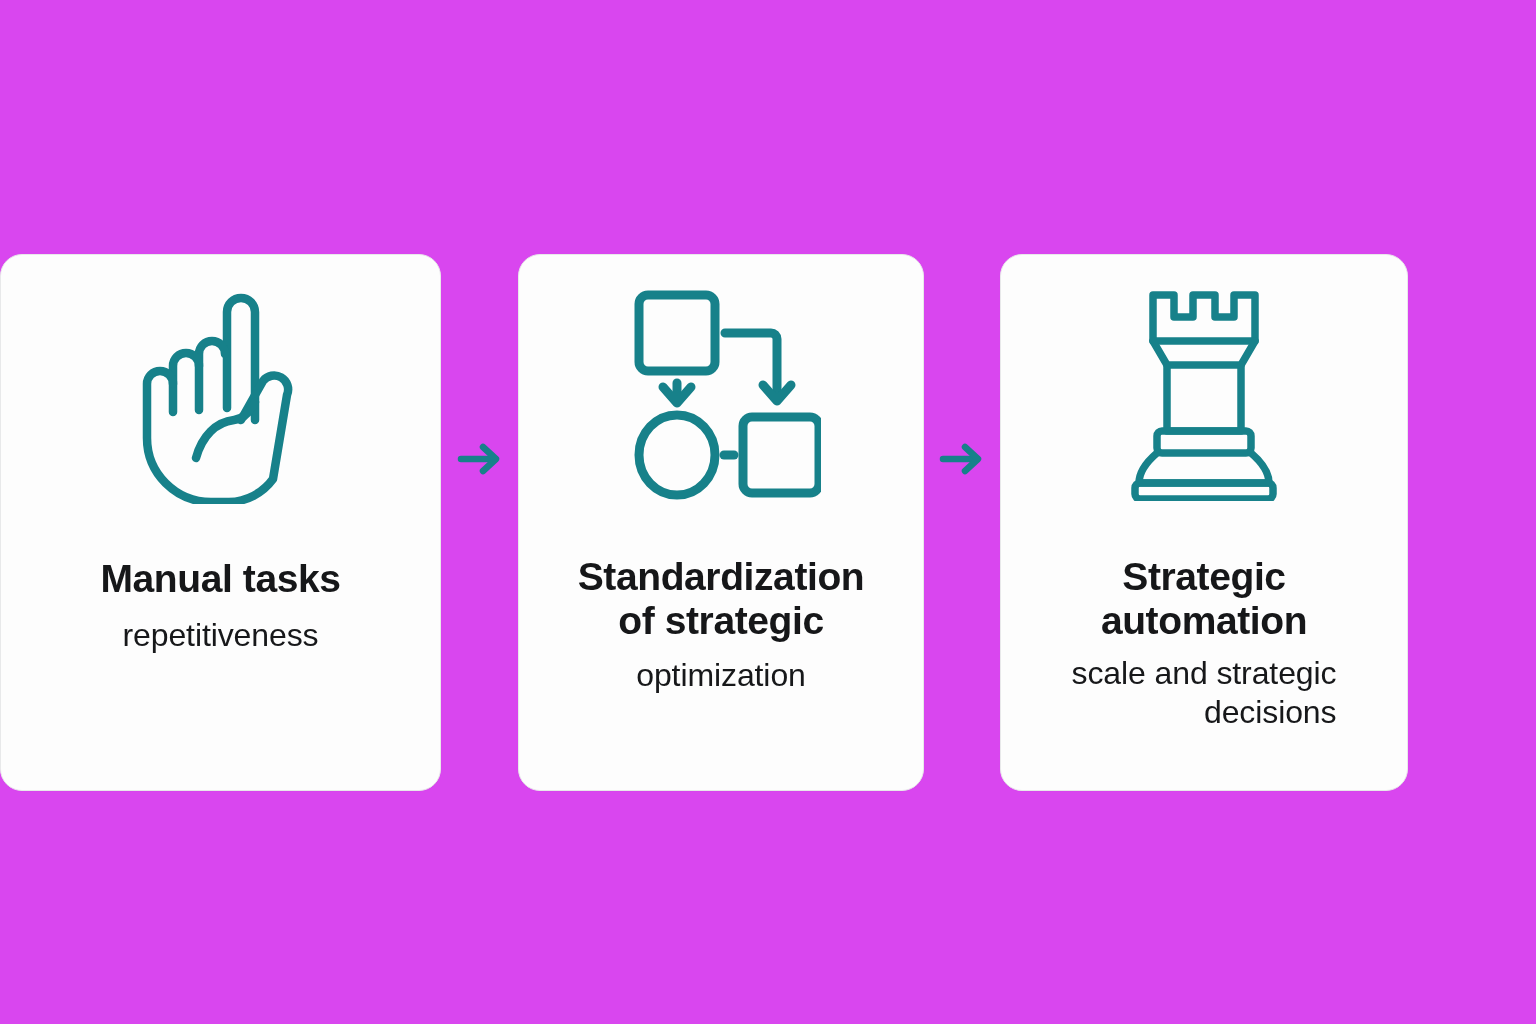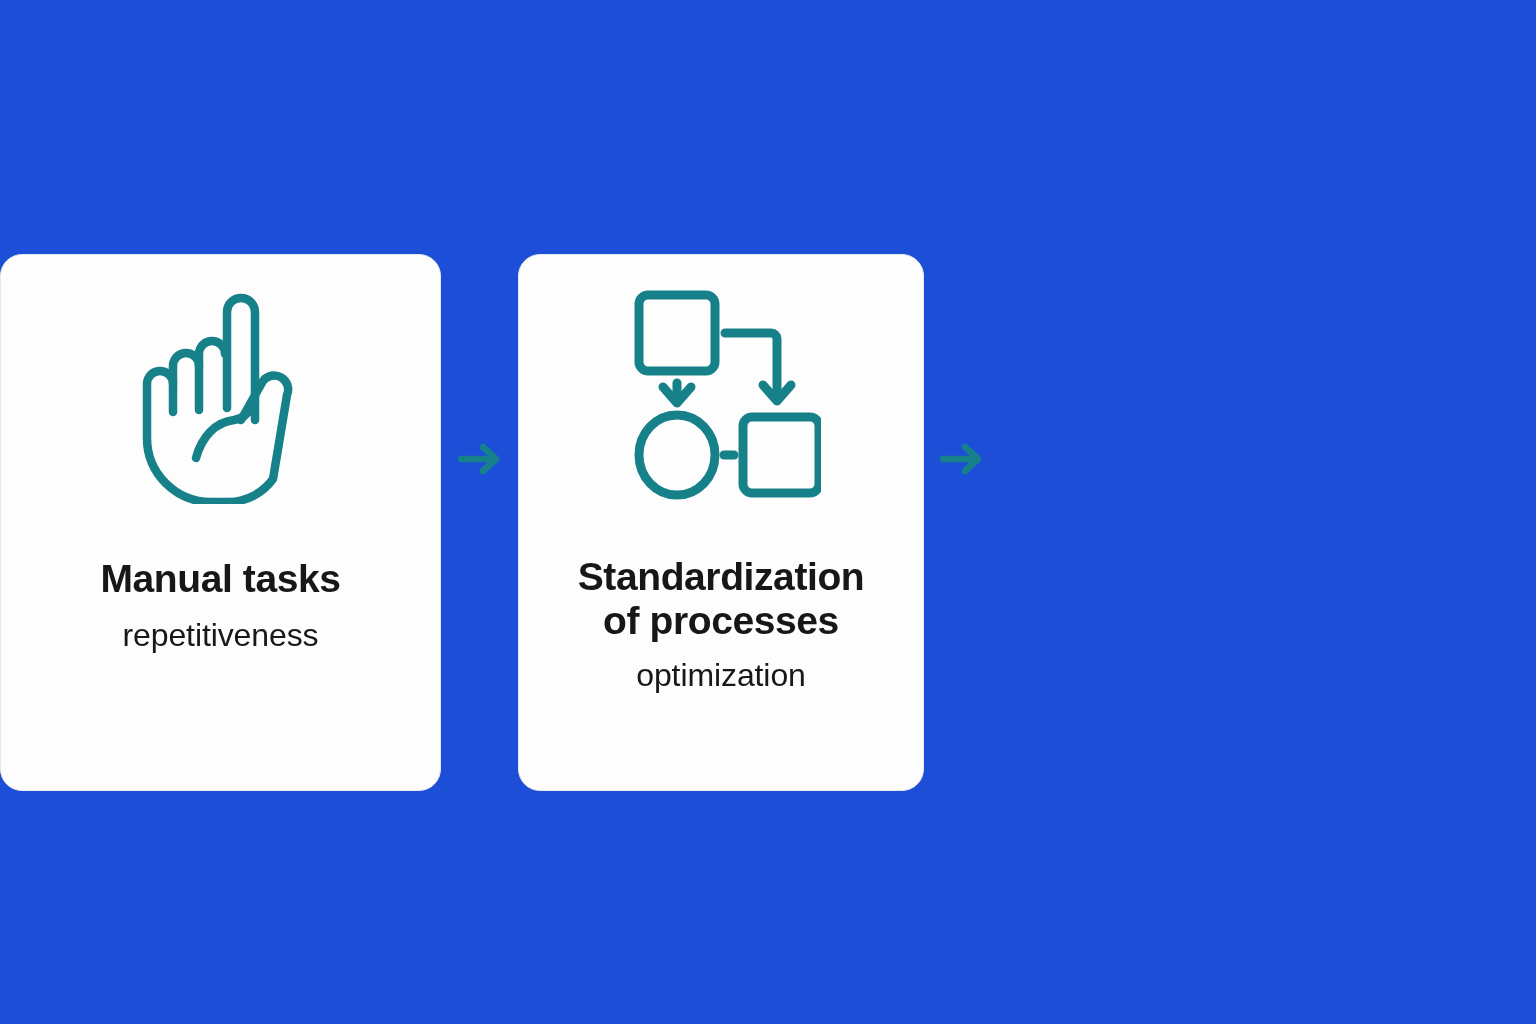--- a/index.html
+++ b/index.html
@@ -11,21 +11,21 @@
     height: 1024px;
     background: #ffffff;
     font-family: "Liberation Sans", sans-serif;
     overflow: hidden;
   }
 
   #stage {
     position: relative;
     width: 1536px;
     height: 1024px;
-    background: #1d4ed8;
+    background: #d946ef;
   }
 
   
   .flow-row {
     position: absolute;
     left: 0;
     top: 254px;
     width: 1536px;
     height: 537px;
     display: flex;
@@ -178,29 +178,57 @@
             <ellipse cx="56" cy="170" rx="38" ry="40"></ellipse>
 
             <rect x="122" y="132" width="76" height="76" rx="9"></rect>
 
             <line x1="103" y1="170" x2="113" y2="170"></line>
           </g>
         </svg>
       </div>
       <div class="text-wrap">
         <div class="card-title">Standardization
-of processes</div>
+of strategic</div>
         <div class="card-sub">optimization</div>
       </div>
     </div>
 
     <div class="arrow-cell arrow-cell-2">
       <svg class="arrow-svg" width="46" height="34" viewBox="0 0 46 34">
         <g fill="none" stroke="#17818a" stroke-width="6.5" stroke-linecap="round" stroke-linejoin="round">
           <line x1="4" y1="17" x2="38" y2="17"></line>
           <polyline points="26,5 39,17 26,29"></polyline>
         </g>
       </svg>
     </div>
 
+    <div class="card card-3">
+      <div class="icon-wrap">
+        <svg class="rook-icon" width="150" height="218" viewBox="0 0 150 218">
+          <g fill="none" stroke="#17818a" stroke-width="7.5" stroke-linecap="round" stroke-linejoin="round">
+
+            <path d="M24 12 L24 58 L126 58 L126 12
+                     L105 12 L105 34 L86 34 L86 12
+                     L64 12 L64 34 L45 34 L45 12 Z"></path>
+
+            <path d="M24 58 L38 82 L112 82 L126 58"></path>
+
+            <path d="M38 82 L38 148 L112 148 L112 82"></path>
+
+            <rect x="28" y="148" width="94" height="22" rx="5"></rect>
+
+            <path d="M28 170 C14 182 10 192 10 200 L140 200 C140 192 136 182 122 170"></path>
+
+            <rect x="6" y="200" width="138" height="16" rx="5"></rect>
+          </g>
+        </svg>
+      </div>
+      <div class="text-wrap">
+        <div class="card-title">Strategic
+automation</div>
+        <div class="card-sub">scale and strategic
+decisions</div>
+      </div>
+    </div>
 
   </div>
 </div>
 
 </body></html>

